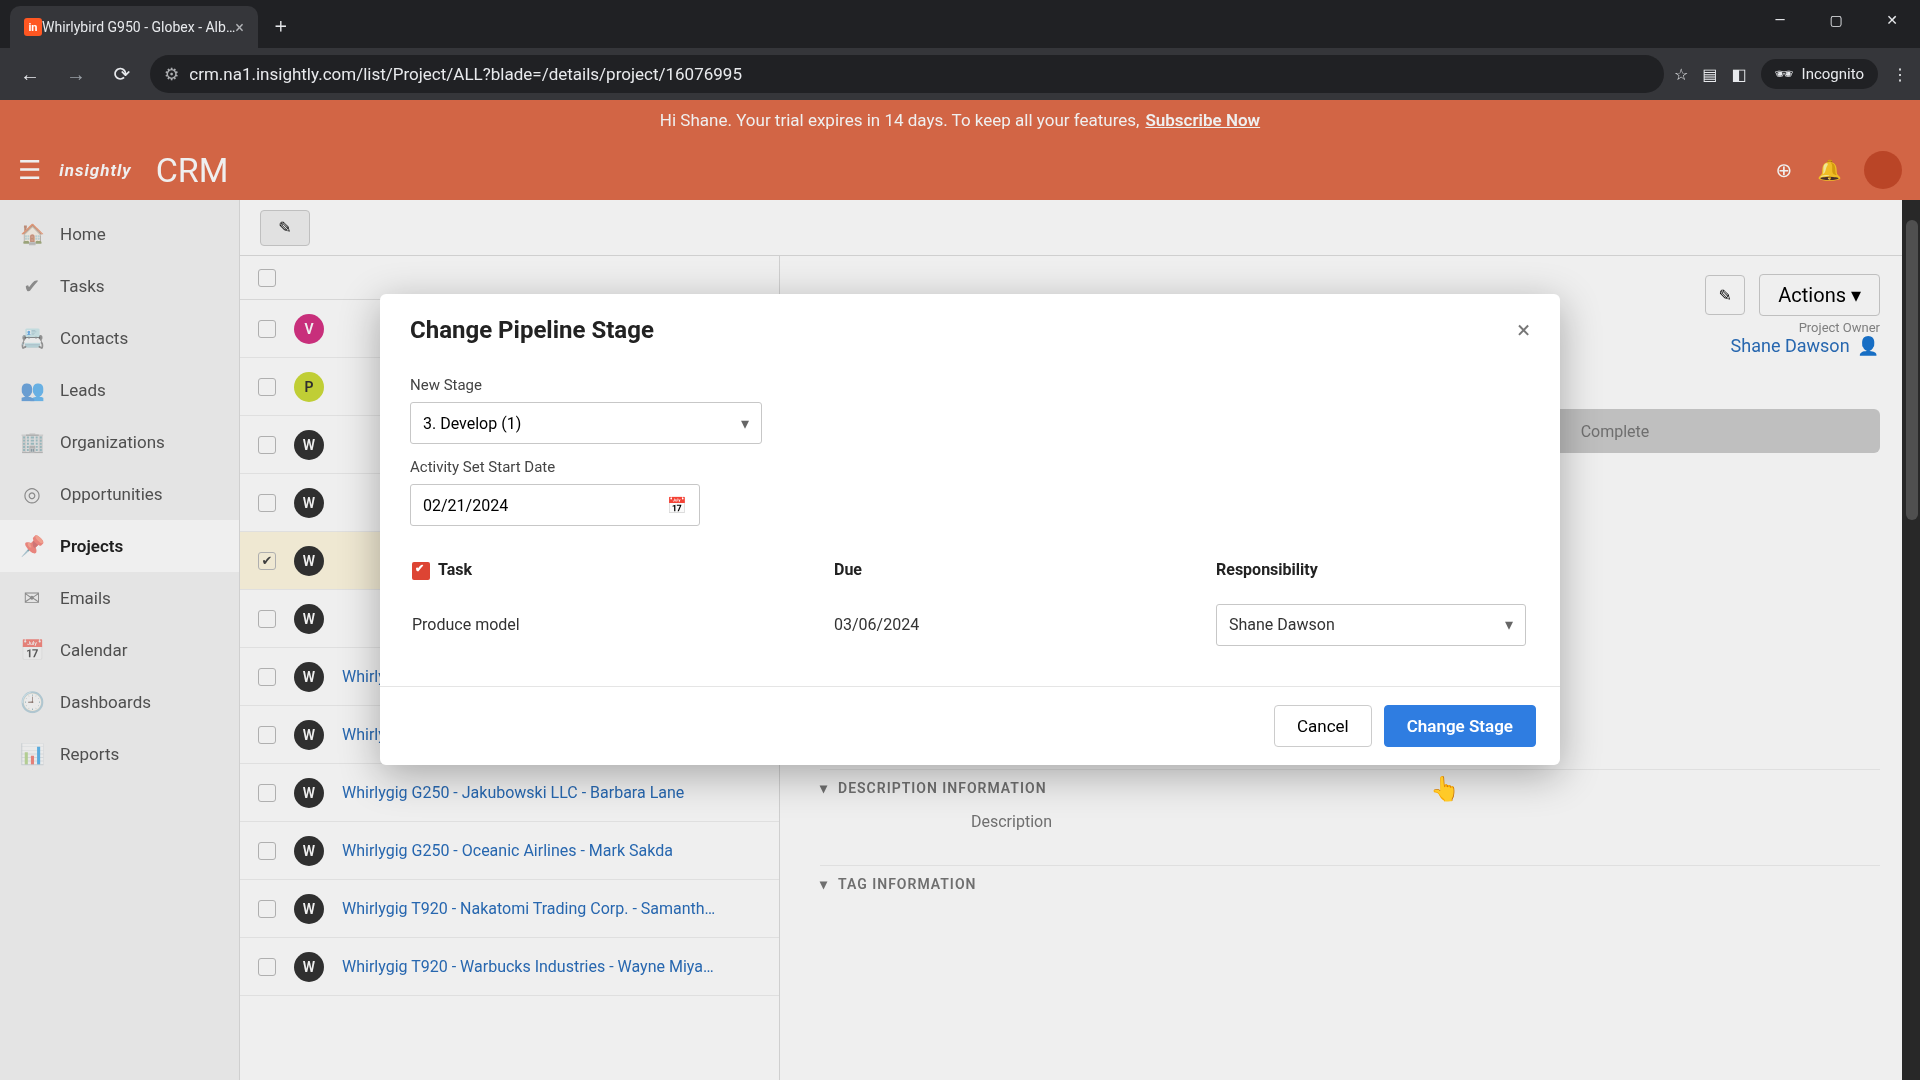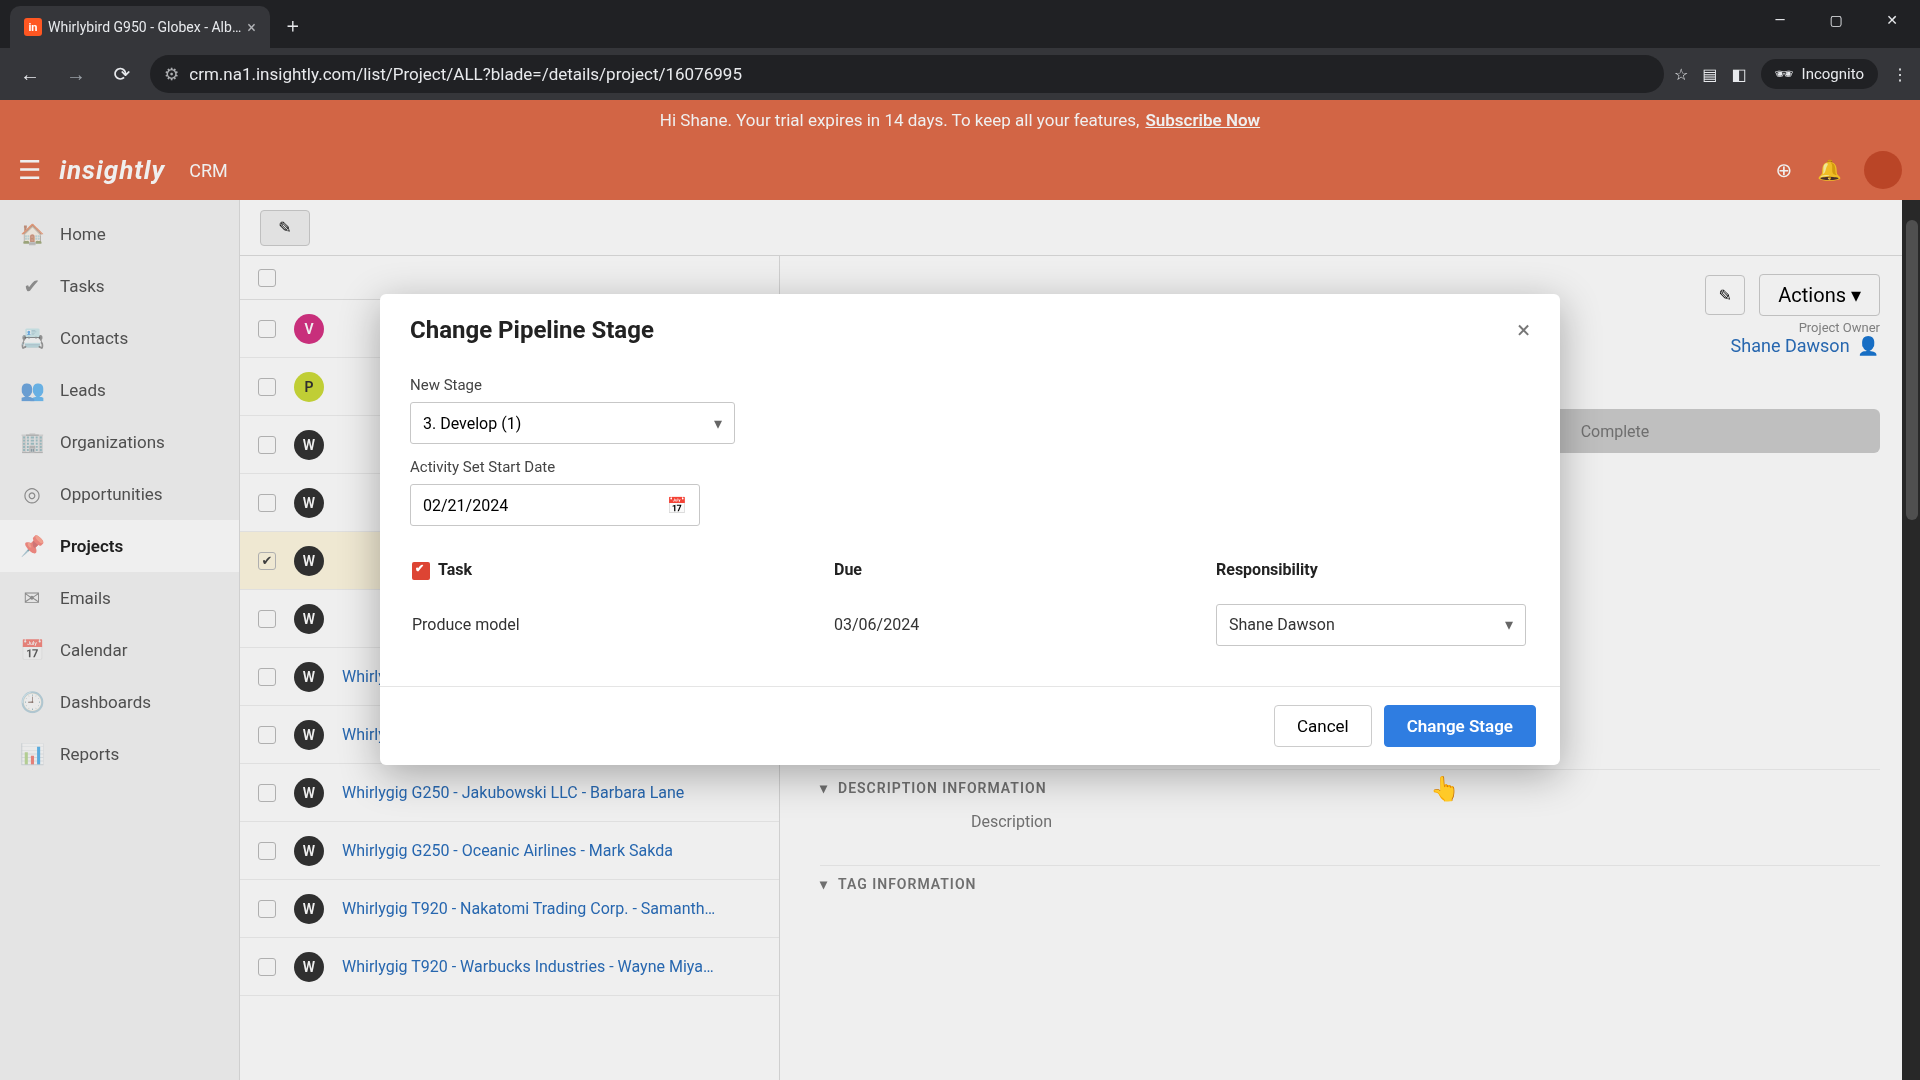--- a/index.html
+++ b/index.html
@@ -1,20 +1,20 @@
 <!DOCTYPE html>
 <html><head>
 <meta charset="utf-8">
 <style>
 * { margin: 0; padding: 0; box-sizing: border-box; font-family: -apple-system, BlinkMacSystemFont, "Segoe UI", Roboto, sans-serif; }
 html, body { width: 1920px; height: 1080px; overflow: hidden; background: #2b2b2b; }
 
 
 .titlebar { height: 48px; background: #202124; display: flex; align-items: flex-start; color: #e8eaed; }
-.tab { display: flex; align-items: center; gap: 6px; background: #35363a; height: 42px; margin-top: 6px; margin-left: 10px; padding: 0 14px; border-radius: 10px 10px 0 0; font-size: 14px; max-width: 320px; }
+.tab { display: flex; align-items: center; gap: 0; background: #35363a; height: 42px; margin-top: 6px; margin-left: 10px; padding: 0 14px; border-radius: 10px 10px 0 0; font-size: 14px; max-width: 320px; }
 .tab .favicon { width: 18px; height: 18px; background: #ff5722; border-radius: 3px; display:flex;align-items:center;justify-content:center;font-size:11px;color:#fff;font-weight:bold; }
 .tab .tab-title { white-space: nowrap; overflow: hidden; text-overflow: ellipsis; max-width: 220px; }
 .tab .tab-close { font-size: 16px; opacity: .7; }
 .new-tab { width: 30px; height: 30px; margin: 10px 0 0 8px; display:flex;align-items:center;justify-content:center; font-size:20px; color:#e8eaed; border-radius:50%; }
 .win-controls { margin-left: auto; display:flex; }
 .win-controls div { width: 56px; height: 40px; display:flex;align-items:center;justify-content:center; font-size:14px; }
 
 .toolbar { height: 52px; background: #35363a; display:flex; align-items:center; padding: 0 12px; gap: 10px; }
 .nav-btn { width: 36px; height: 36px; display:flex;align-items:center;justify-content:center; color:#9aa0a6; font-size:20px; border-radius:50%; }
 .nav-btn.enabled { color:#e8eaed; }
@@ -24,22 +24,22 @@
 .incog-chip { display:flex; align-items:center; gap:8px; background:#202124; padding:6px 14px; border-radius:18px; font-size:15px; }
 
 
 .app { position: relative; height: calc(100% - 100px); background: #737373; }
 
 .trial-bar { height: 40px; background:#e06c4a; color:#fff; display:flex;align-items:center;justify-content:center; font-size:17px; gap:6px; }
 .trial-bar a { color:#fff; text-decoration:underline; font-weight:600; }
 
 .app-header { height: 60px; background:#e06c4a; display:flex; align-items:center; padding:0 18px; gap:18px; color:#fff; }
 .hamburger { font-size:26px; }
-.logo { font-style:italic; font-weight:700; font-size:26px; letter-spacing:1px; color:#fff; }
-.product-label { font-size:18px; font-weight:400; margin-left:6px; }
+.logo { font-style:italic; font-weight:700; font-size:17px; letter-spacing:1px; color:#fff; }
+.product-label { font-size:34px; font-weight:400; margin-left:6px; }
 .header-right { margin-left:auto; display:flex; gap:22px; align-items:center; }
 .header-right .hicon { width:24px; height:24px; display:flex;align-items:center;justify-content:center; font-size:20px; }
 .avatar { width:38px; height:38px; border-radius:50%; background:#c74a2a; }
 
 .app-body { display:flex; height: calc(100% - 100px); }
 
 
 .sidebar { width: 240px; background:#f4f4f4; border-right:1px solid #ddd; padding-top:8px; }
 .sidebar-item { display:flex; align-items:center; gap:16px; padding:14px 20px; color:#555; font-size:17px; cursor:pointer; }
 .sidebar-item.active { background:#fff; font-weight:600; color:#222; }
@@ -96,21 +96,21 @@
 
 .backdrop { position:absolute; inset:0; background:rgba(3, 3, 3, 0.062); z-index:10; }
 .modal { position:absolute; left:380px; top:194px; width:1180px; background:#fff; border-radius:6px; box-shadow:0 10px 40px rgba(0,0,0,.3); z-index:20; }
 .modal-head { padding:22px 30px 8px 30px; display:flex; align-items:center; }
 .modal-head h2 { font-size:24px; font-weight:700; color:#222; }
 .modal-close { margin-left:auto; font-size:24px; color:#777; cursor:pointer; }
 
 .modal-body { padding:10px 30px 24px 30px; }
 .field-label { font-size:15px; color:#444; margin:14px 0 8px 0; font-weight:400; }
 .select, .dateinput { height:42px; border:1px solid #c7c7c7; border-radius:3px; padding:0 12px; font-size:16px; background:#fff; display:flex; align-items:center; justify-content:space-between; }
-.select { width:325px; }
+.select { width:352px; }
 .dateinput { width:290px; }
 .select .caret, .dateinput .cal-icon { color:#666; }
 
 .task-table { margin-top:24px; width:100%; }
 .task-table th { text-align:left; font-size:16px; font-weight:700; color:#222; padding:8px 0; }
 .task-table td { padding:14px 0; font-size:16px; color:#333; }
 .task-table .taskcol { width:420px; }
 .task-table .duecol { width:380px; }
 .task-table .resp-select { width:310px; }
 .task-icon { display:inline-block; width:18px; height:18px; background:#d43; border-radius:2px; margin-right:8px; vertical-align:middle; position:relative; }

